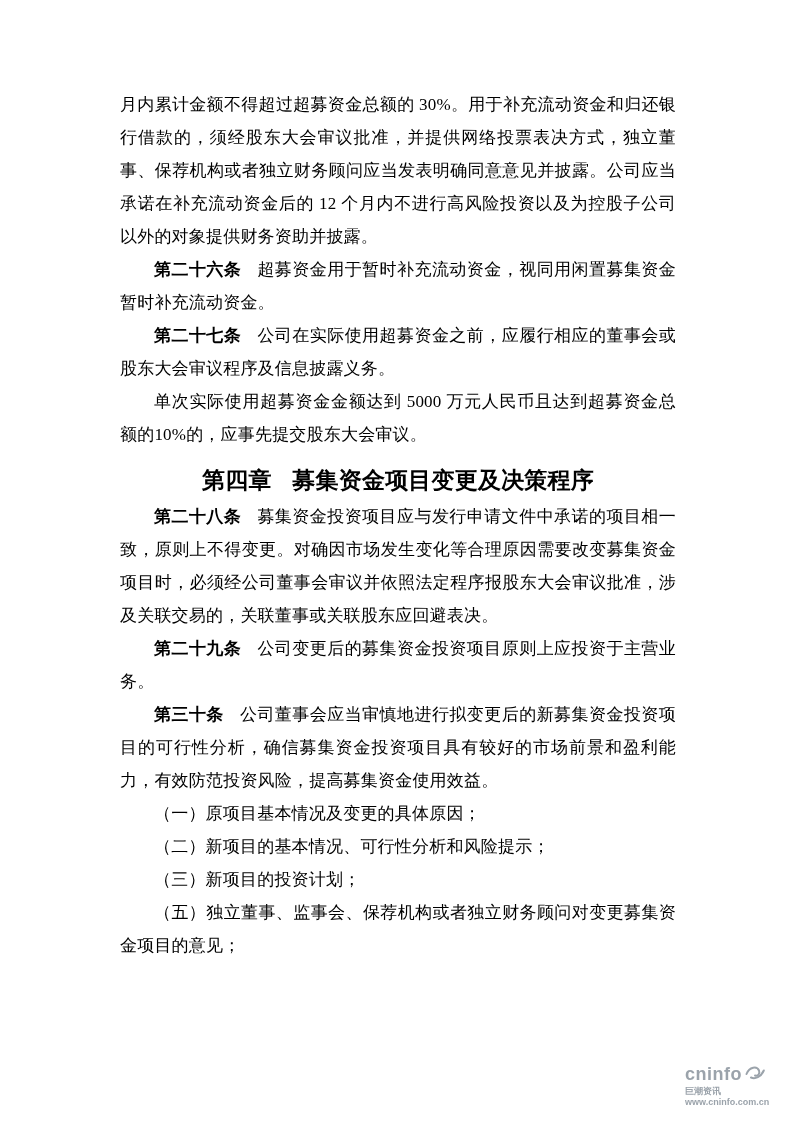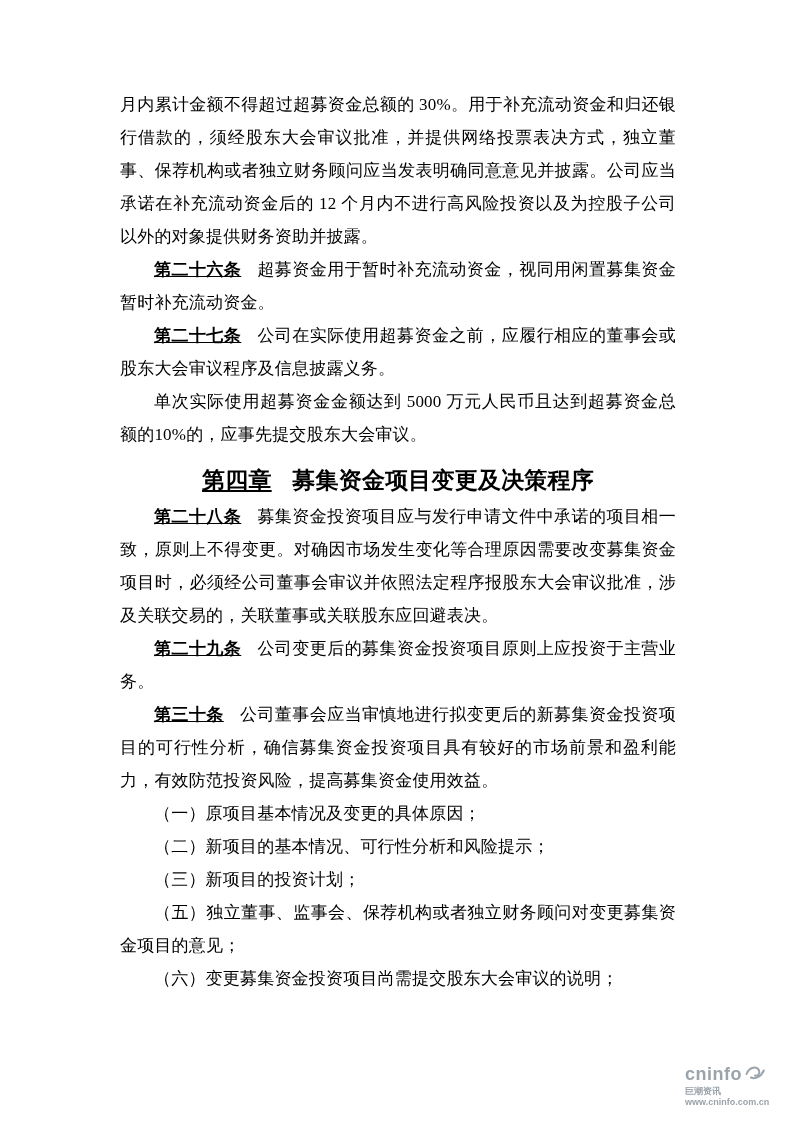--- a/index.html
+++ b/index.html
@@ -26,21 +26,20 @@
     font-size: 17px;
     line-height: 33px;
     text-align: justify;
     letter-spacing: 0.2px;
   }
   .para { text-indent: 2em; }
   .para.noindent { text-indent: 0; }
   .label {
     font-weight: bold;
     margin-right: 0.95em;
-    text-decoration: underline;
   }
   .chapter {
     text-align: center;
     font-weight: bold;
     text-indent: 0;
     margin: 13px 0 3px 0;
     font-size: 23px;
   }
   .chapter .label { margin-right: 0.9em; }
   .list-item { text-indent: 2em; }
@@ -118,23 +117,20 @@
     </p>
     <p class="list-item">
       <span>（二）新项目的基本情况、可行性分析和风险提示；</span>
     </p>
     <p class="list-item">
       <span>（三）新项目的投资计划；</span>
     </p>
     <p class="list-item">
       <span>（五）独立董事、监事会、保荐机构或者独立财务顾问对变更募集资金项目的意见；</span>
     </p>
-    <p class="list-item">
-      <span>（六）变更募集资金投资项目尚需提交股东大会审议的说明；</span>
-    </p>
 
   </div>
 
   <div class="footer-logo">
     <div class="logo-row">
       <span class="logo-text">cninfo</span>
       <span>
         <svg width="20" height="17" viewBox="0 0 20 17" aria-hidden="true">
           <path d="M1.5 10 C4.5 2.5, 12 2, 14 6.5 C15.2 9.5, 13 12.5, 10 11.5" fill="none" stroke="#9ba3ab" stroke-width="2" stroke-linecap="round"></path>
           <path d="M6 13.5 C10 15.5, 16 13, 18.8 6.5" fill="none" stroke="#9ba3ab" stroke-width="2" stroke-linecap="round"></path>

